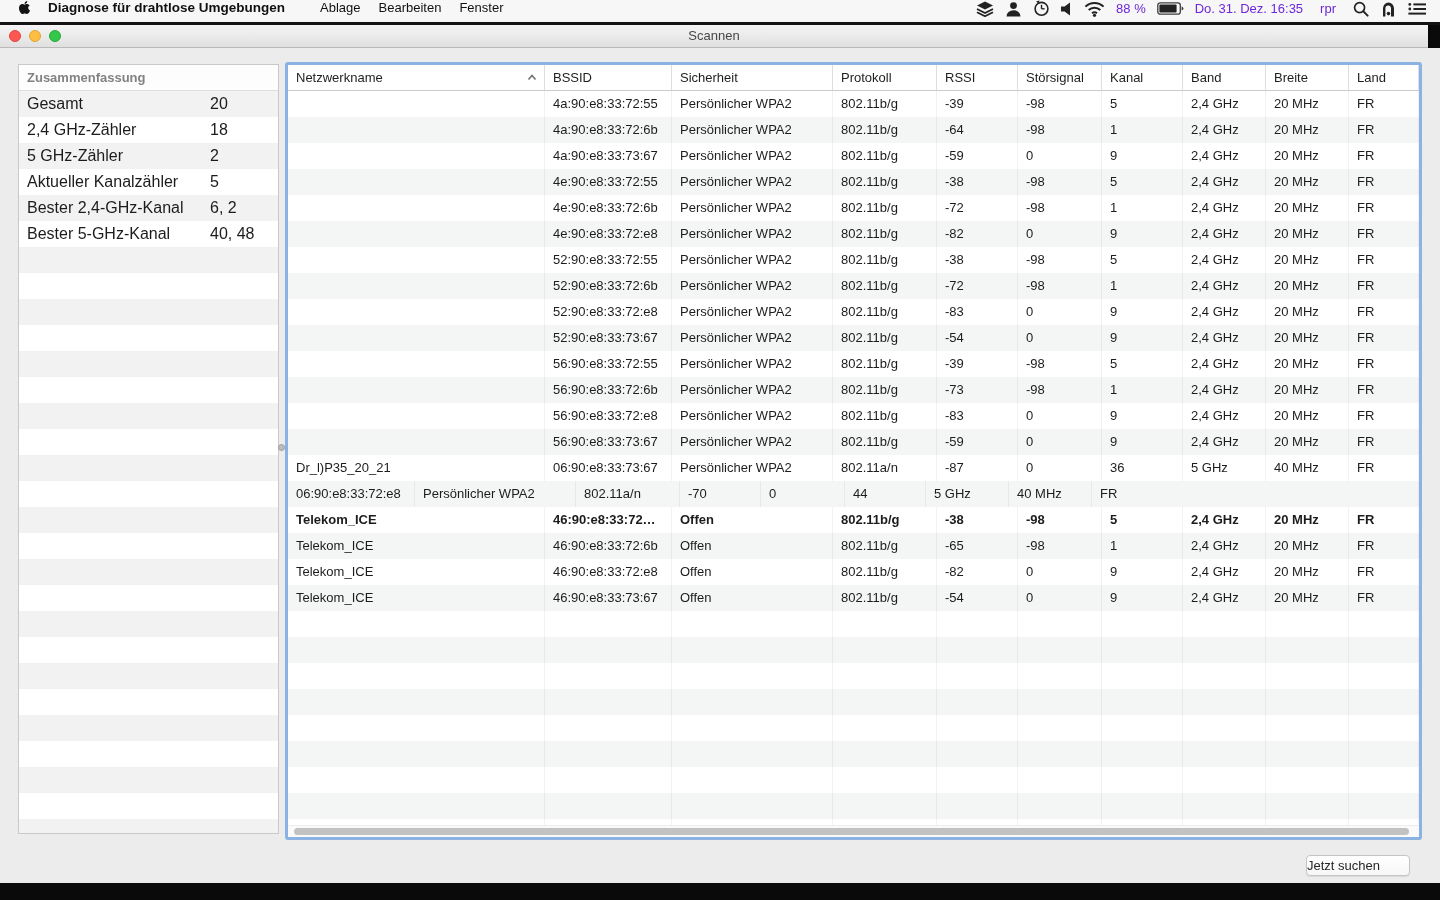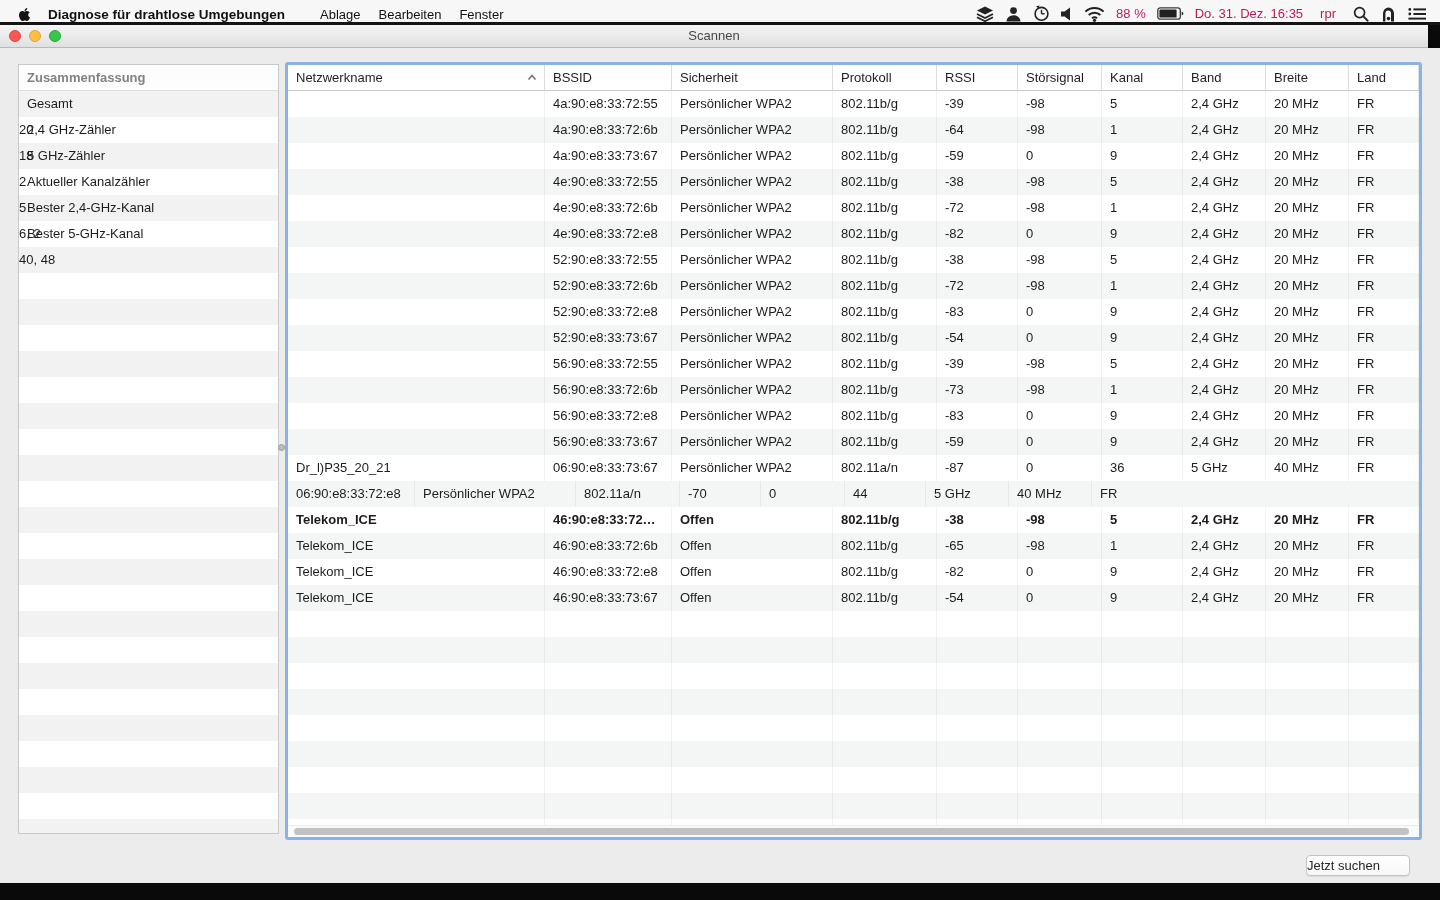--- a/index.html
+++ b/index.html
@@ -6,29 +6,29 @@
   body {
     width:1440px; height:900px; position:relative; overflow:hidden;
     background:#0a0a0a;
     font-family:"Liberation Sans", sans-serif;
     -webkit-font-smoothing:antialiased;
   }
   
   .menubar {
     position:absolute; top:0; left:0; right:0; height:22px;
     background:#f7f7f7; border-bottom:2px solid #701a75;
-    display:flex; align-items:flex-end; font-size:13px; color:#111;
+    display:flex; align-items:flex-start; font-size:13px; color:#111;
   }
   .apple-logo { margin-left:18px; display:flex; align-items:center; }
   .app-name { font-weight:bold; margin-left:17px; font-size:13.5px; }
   .menus { display:flex; margin-left:17px; }
   .menu-item { margin-left:18px; cursor:default; }
   .status-right { margin-left:auto; display:flex; align-items:center; gap:11px; padding-right:13px; }
   .status-right svg { display:block; }
-  .sr-text { font-size:13px; color:#be185d; }
+  .sr-text { font-size:13px; color:#6d28d9; }
   .battery-shell { display:flex; align-items:center; }
   
   .dark-gap-top { position:absolute; top:22px; left:0; right:0; height:3px; background:#141414; }
   .titlebar {
     position:absolute; top:25px; left:0; right:12px; height:22px;
     background:linear-gradient(#f5f5f5,#e0e0e0); border-bottom:1px solid #b9b9b9;
   }
   .traffic { position:absolute; left:9px; top:5px; display:flex; gap:8px; }
   .light { width:12px; height:12px; border-radius:50%; box-sizing:border-box; }
   .light.red { background:#fc5753; border:1px solid #e2423e; }
@@ -40,21 +40,21 @@
   
   .summary-panel {
     position:absolute; left:18px; top:16px; width:261px; height:770px;
     background:#fff; border:1px solid #c9c9c9; box-sizing:border-box; overflow:hidden;
   }
   .summary-header {
     height:25px; line-height:25px; padding-left:8px;
     font-size:13px; font-weight:bold; color:#828282;
     background:#fdfdfd; border-bottom:1px solid #dedede;
   }
-  .sum-row { height:26px; line-height:26px; display:flex; font-size:13px; color:#1c1c1c;flex-direction:column; }
+  .sum-row { height:26px; line-height:26px; display:flex; font-size:16px; color:#1c1c1c; }
   .sum-row.odd { background:#f2f2f2; }
   .sum-label { width:191px; padding-left:8px; box-sizing:border-box; }
   .sum-value { flex:1; }
   .summary-filler {
     height:588px;
     background:repeating-linear-gradient(to bottom,#f2f2f2 0 26px,#ffffff 26px 52px);
   }
   .split-dot {
     position:absolute; left:278px; top:396px; width:7px; height:7px;
     border-radius:50%; background:#bcbcbc; border:1px solid #9d9d9d; box-sizing:border-box;

